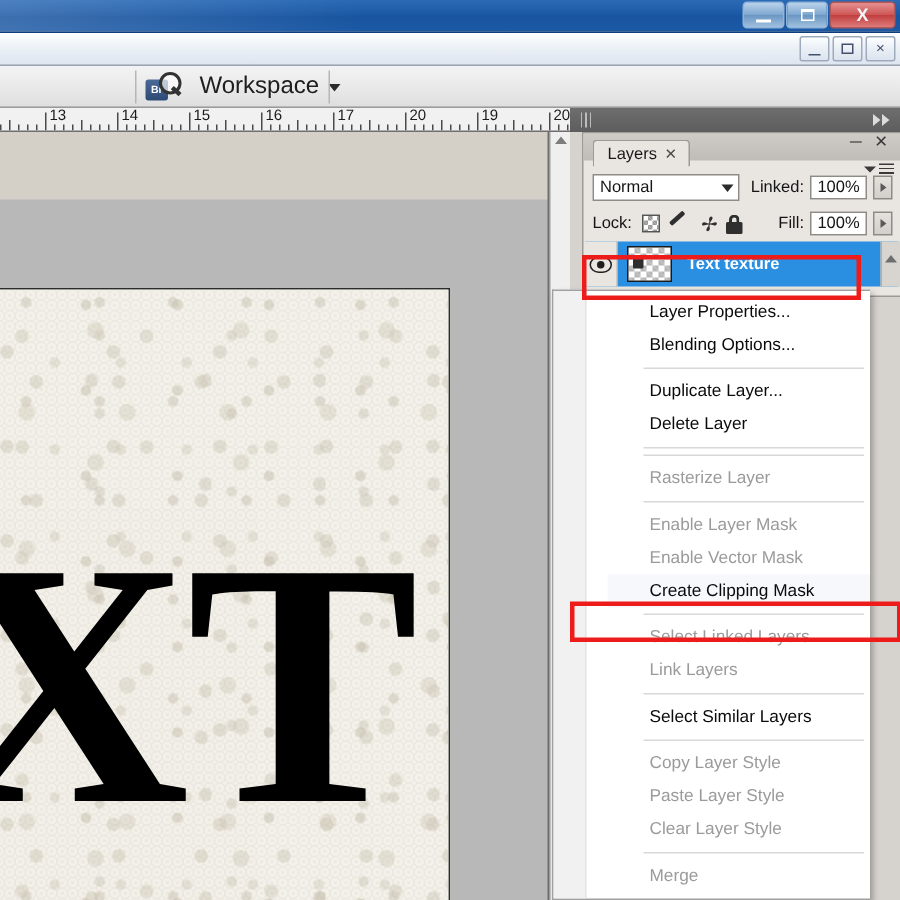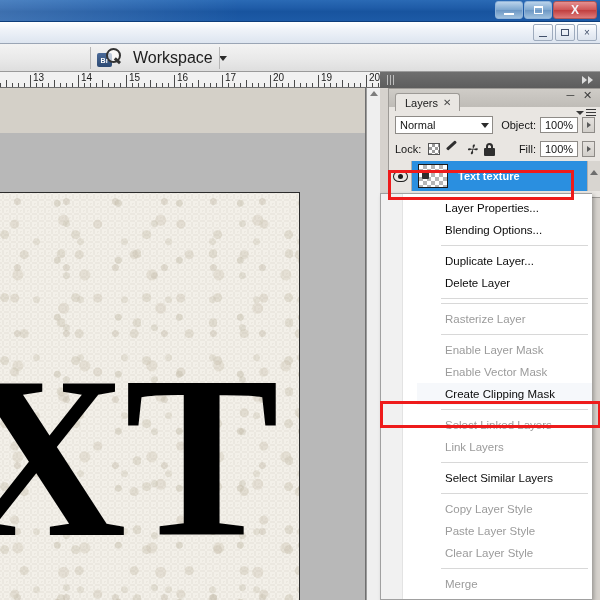--- a/index.html
+++ b/index.html
@@ -448,21 +448,21 @@
   .redbox {
     position: absolute;
     border: 3px solid #ee1b1b;
     box-sizing: border-box;
     pointer-events: none;
     z-index: 40;
   }
 
   
   .ctx-menu {
-    position: absolute; left: 380px; top: 193px;
+    position: absolute; left: 368px; top: 193px;
     width: 212px; height: 407px;
     background: #ffffff;
     border: 1px solid #a0a0a0;
     border-right: none;
     box-sizing: border-box;
     overflow: hidden;
     z-index: 30;
     box-shadow: 2px 2px 4px rgba(0,0,0,.28);
     padding-left: 36px;
   }
@@ -652,21 +652,21 @@
         <span class="lines"></span>
       </div>
 
       <div class="blend-row">
         <div class="blend-select">
           <span>Normal</span>
           <span class="caret"></span>
         </div>
       </div>
       <div class="op-group">
-        <span class="lbl">Object:</span>
+        <span class="lbl">Linked:</span>
         <div class="numbox">100%</div>
         <div class="numarrow">
             <i></i>
           </div>
       </div>
 
       <div class="lock-row">
         <span class="lbl">Lock:</span>
         <span class="lock-icons">
           <i class="ico-checker"></i>

